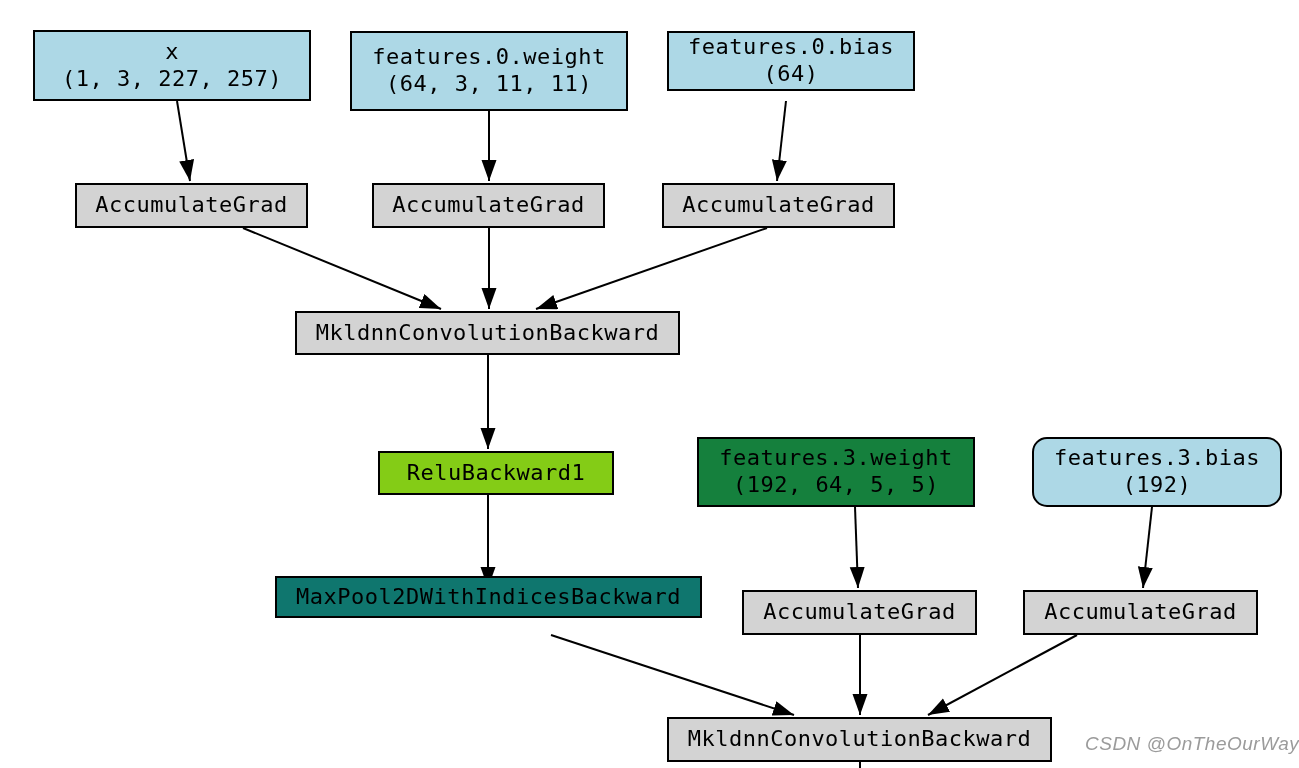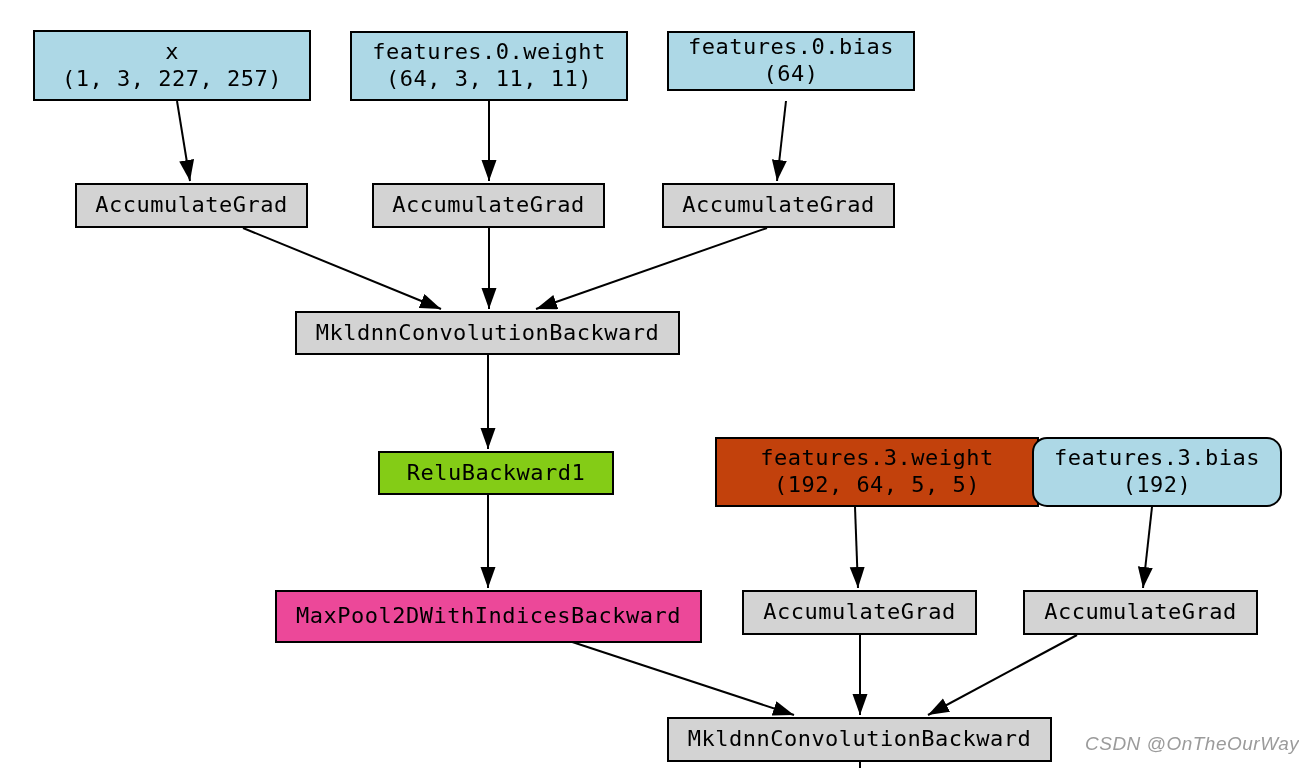--- a/index.html
+++ b/index.html
@@ -67,21 +67,21 @@
         <line x1="860" y1="635" x2="860" y2="715" stroke="#000000" stroke-width="2" marker-end="url(#arrowhead)"></line>
         <line x1="1077" y1="635" x2="928" y2="715" stroke="#000000" stroke-width="2" marker-end="url(#arrowhead)"></line>
         <line x1="860" y1="762" x2="860" y2="768" stroke="#000000" stroke-width="2"></line>
       </g>
   </svg>
   <div id="node-layer">
       <div class="node param" style="left: 33px; top: 30px; width: 278px; height: 71px; background: rgb(173, 216, 230); border-color: rgb(0, 0, 0);">
         <span>x</span>
         <span>(1, 3, 227, 257)</span>
       </div>
-      <div class="node param" style="left: 350px; top: 31px; width: 278px; height: 70px; background: rgb(173, 216, 230); border-color: rgb(0, 0, 0); align-items: center;">
+      <div class="node param" style="left: 350px; top: 31px; width: 278px; height: 80px; background: rgb(173, 216, 230); border-color: rgb(0, 0, 0); align-items: center;">
         <span>features.0.weight</span>
         <span>(64, 3, 11, 11)</span>
       </div>
       <div class="node param" style="left: 667px; top: 31px; width: 248px; height: 60px; background: rgb(173, 216, 230); border-color: rgb(0, 0, 0);">
         <span>features.0.bias</span>
         <span>(64)</span>
       </div>
       <div class="node op" style="left: 75px; top: 183px; width: 233px; height: 45px; background: rgb(211, 211, 211); border-color: rgb(0, 0, 0);">
         <span>AccumulateGrad</span>
       </div>
@@ -90,29 +90,29 @@
       </div>
       <div class="node op" style="left: 662px; top: 183px; width: 233px; height: 45px; background: rgb(211, 211, 211); border-color: rgb(0, 0, 0);">
         <span>AccumulateGrad</span>
       </div>
       <div class="node op" style="left: 295px; top: 311px; width: 385px; height: 44px; background: rgb(211, 211, 211); border-color: rgb(0, 0, 0);">
         <span>MkldnnConvolutionBackward</span>
       </div>
       <div class="node op" style="left: 378px; top: 451px; width: 236px; height: 44px; background: #84cc16; border-color: rgb(0, 0, 0);">
         <span>ReluBackward1</span>
       </div>
-      <div class="node param" style="left: 715px; top: 437px; width: 324px; height: 70px; background: #c2410c; border-color: rgb(0, 0, 0);">
+      <div class="node param" style="left: 697px; top: 437px; width: 278px; height: 70px; background: #15803d; border-color: rgb(0, 0, 0);">
         <span>features.3.weight</span>
         <span>(192, 64, 5, 5)</span>
       </div>
       <div class="node param" style="left: 1032px; top: 437px; width: 250px; height: 70px; background: rgb(173, 216, 230); border-color: rgb(0, 0, 0); border-radius: 15px;">
         <span>features.3.bias</span>
         <span>(192)</span>
       </div>
-      <div class="node op" style="left: 275px; top: 590px; width: 427px; height: 53px; background: #ec4899; border-color: rgb(0, 0, 0);">
+      <div class="node op" style="left: 275px; top: 576px; width: 427px; height: 42px; background: #0f766e; border-color: rgb(0, 0, 0);">
         <span>MaxPool2DWithIndicesBackward</span>
       </div>
       <div class="node op" style="left: 742px; top: 590px; width: 235px; height: 45px; background: rgb(211, 211, 211); border-color: rgb(0, 0, 0);">
         <span>AccumulateGrad</span>
       </div>
       <div class="node op" style="left: 1023px; top: 590px; width: 235px; height: 45px; background: rgb(211, 211, 211); border-color: rgb(0, 0, 0);">
         <span>AccumulateGrad</span>
       </div>
       <div class="node op" style="left: 667px; top: 717px; width: 385px; height: 45px; background: rgb(211, 211, 211); border-color: rgb(0, 0, 0);">
         <span>MkldnnConvolutionBackward</span>

